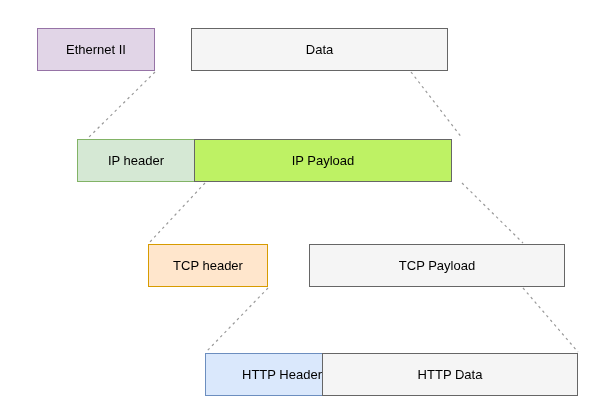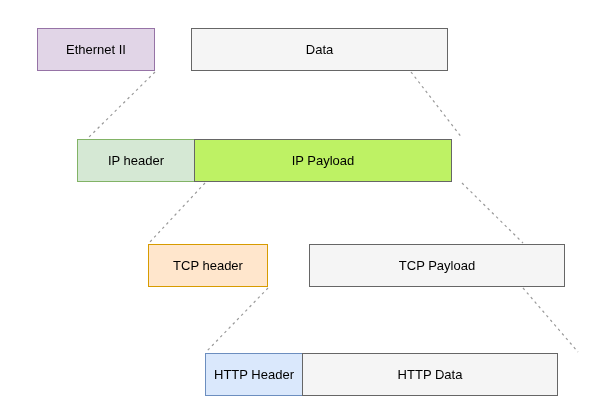--- a/index.html
+++ b/index.html
@@ -45,21 +45,21 @@
     white-space: nowrap;
   }
   
   .row-1 { left: 37px;  top: 28px;  }
   .row-2 { left: 77px;  top: 139px; }
   .row-3 { left: 148px; top: 244px; gap: 42px; }
   .row-4 { left: 205px; top: 353px; }
   .row-1 .hdr { width: 118px; } .row-1 .pay { width: 257px; }
   .row-2 .hdr { width: 118px; } .row-2 .pay { width: 258px; }
   .row-3 .hdr { width: 120px; } .row-3 .pay { width: 256px; }
-  .row-4 .hdr { width: 98px; } .row-4 .pay { width: 256px; }
+  .row-4 .hdr { width: 118px; justify-content: flex-end; } .row-4 .pay { width: 256px; }
 </style>
 </head>
 <body>
 
 <div class="canvas" style="background-color: rgb(255, 255, 255); color: rgb(0, 0, 0);">
 
   <svg class="lines" viewBox="0 0 600 419" xmlns="http://www.w3.org/2000/svg">
     <line x1="155" y1="72" x2="88" y2="138" stroke-width="1.2" stroke-dasharray="2.5 3.5" stroke="#999999"></line>
     <line x1="411" y1="72" x2="462" y2="138" stroke-width="1.2" stroke-dasharray="2.5 3.5" stroke="#999999"></line>
     <line x1="205" y1="183" x2="149" y2="243" stroke-width="1.2" stroke-dasharray="2.5 3.5" stroke="#999999"></line>

